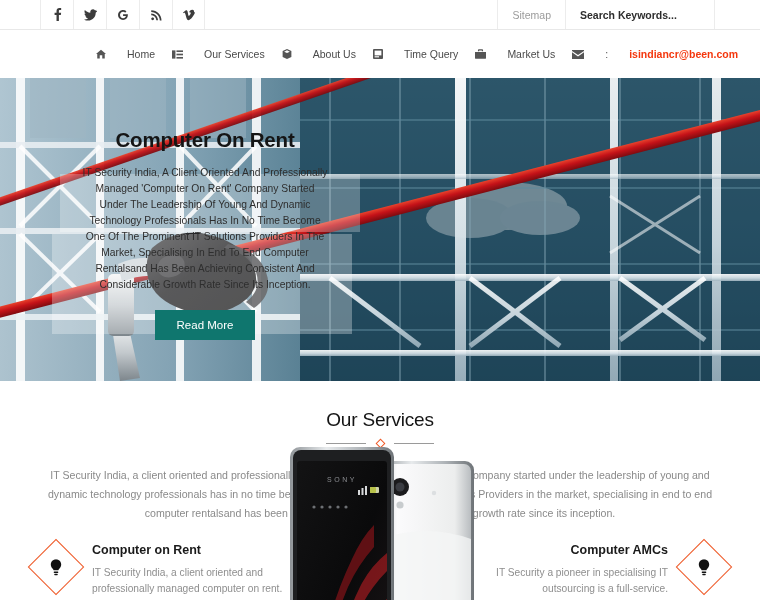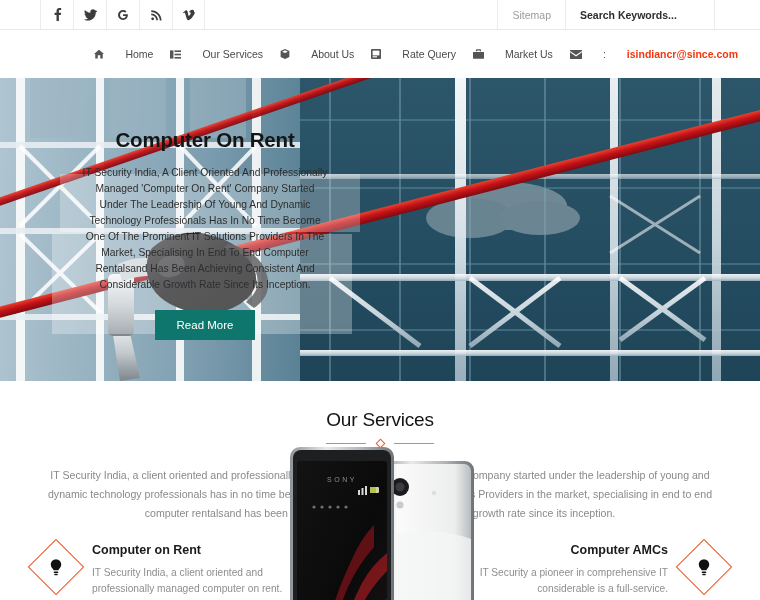--- a/index.html
+++ b/index.html
@@ -296,40 +296,40 @@
     </div>
 
     <div class="nav-item">
       <span class="nav-ico">
         <svg width="10" height="10" viewBox="0 0 16 16">
             <rect fill="currentColor" x="0" y="0" width="16" height="16" rx="1.5"></rect>
             <rect fill="#fff" x="2.6" y="2.6" width="10.8" height="7.6"></rect>
             <rect fill="#fff" x="2.6" y="11.6" width="7" height="1.8"></rect>
           </svg>
       </span>
-      <span>Rate Query</span>
+      <span>Time Query</span>
     </div>
 
     <div class="nav-item">
       <span class="nav-ico">
         <svg width="11" height="10" viewBox="0 0 16 14">
             <path fill="currentColor" d="M5.6 0h4.8c.9 0 1.3.5 1.3 1.3V3h-1.8V1.8H6.1V3H4.3V1.3C4.3.5 4.8 0 5.6 0zM0 4h16v8.7c0 .7-.5 1.3-1.3 1.3H1.3C.5 14 0 13.4 0 12.7V4z"></path>
           </svg>
       </span>
       <span>Market Us</span>
     </div>
 
     <div class="nav-item">
       <span class="nav-ico">
         <svg width="12" height="9" viewBox="0 0 16 12">
             <path fill="currentColor" d="M0 0h16v1.3L8 6.8 0 1.3V0zm0 3.1l8 5.4 8-5.4V12H0V3.1z"></path>
           </svg>
       </span>
       <span class="nav-sep">:</span>
-      <span class="nav-email">isindiancr@since.com</span>
+      <span class="nav-email">isindiancr@been.com</span>
     </div>
 
   </div>
 </div>
 
 <div class="hero">
   <div class="hero-bg">
     <svg width="760" height="303" viewBox="0 0 760 303" preserveAspectRatio="none" style="display:block">
       <defs>
         <linearGradient id="skyg" x1="0" y1="0" x2="0" y2="1">
@@ -571,18 +571,18 @@
         <span>
           <svg width="13" height="17" viewBox="0 0 14 18">
               <path fill="#111" d="M7 0C3.9 0 1.4 2.5 1.4 5.6c0 2 1 3.5 2.1 4.6.5.5.8 1 .9 1.5h5.2c.1-.5.4-1 .9-1.5 1.1-1.1 2.1-2.6 2.1-4.6C12.6 2.5 10.1 0 7 0z"></path>
               <rect fill="#111" x="4.5" y="13.2" width="5" height="1.5" rx="0.7"></rect>
               <rect fill="#111" x="5.1" y="15.6" width="3.8" height="1.5" rx="0.7"></rect>
             </svg>
         </span>
       </div>
       <div class="card-body">
         <div class="card-title">Computer AMCs</div>
-        <div class="card-text">IT Security a pioneer in comprehensive IT considerable is a full-service.</div>
+        <div class="card-text">IT Security a pioneer in specialising IT outsourcing is a full-service.</div>
       </div>
     </div>
 
   </div>
 </div>
 
 </body></html>

